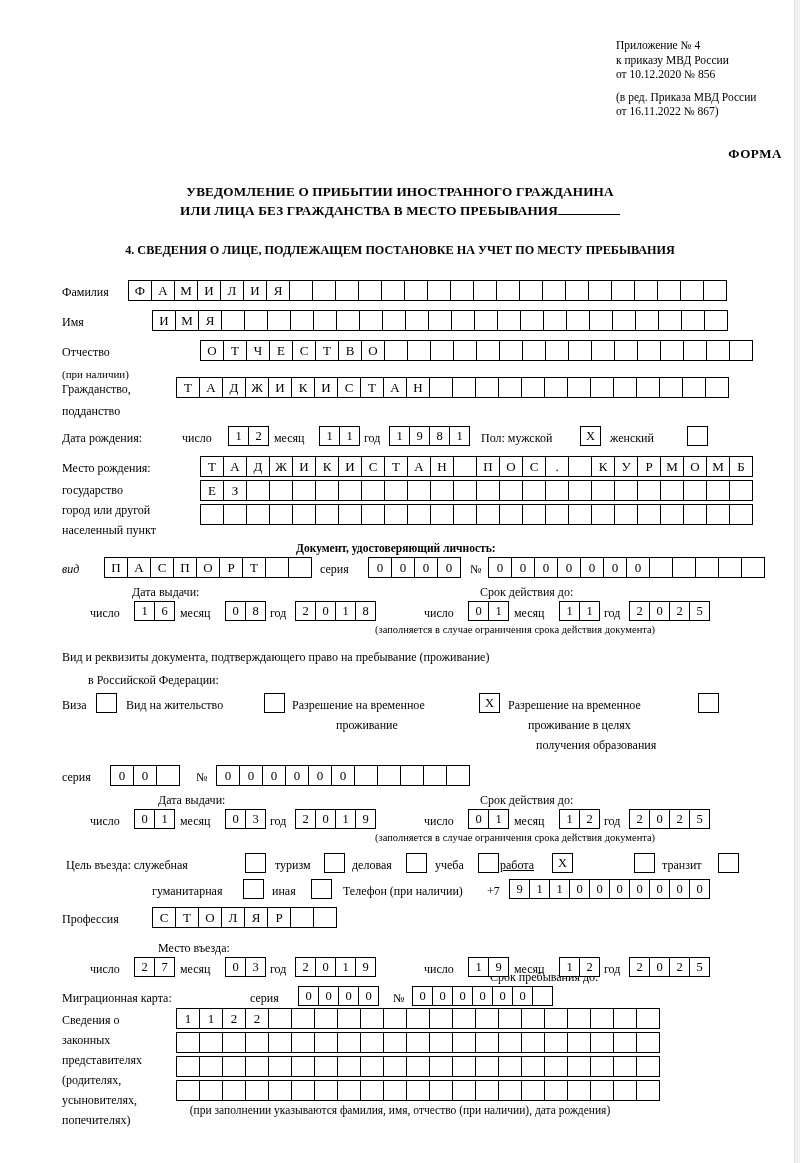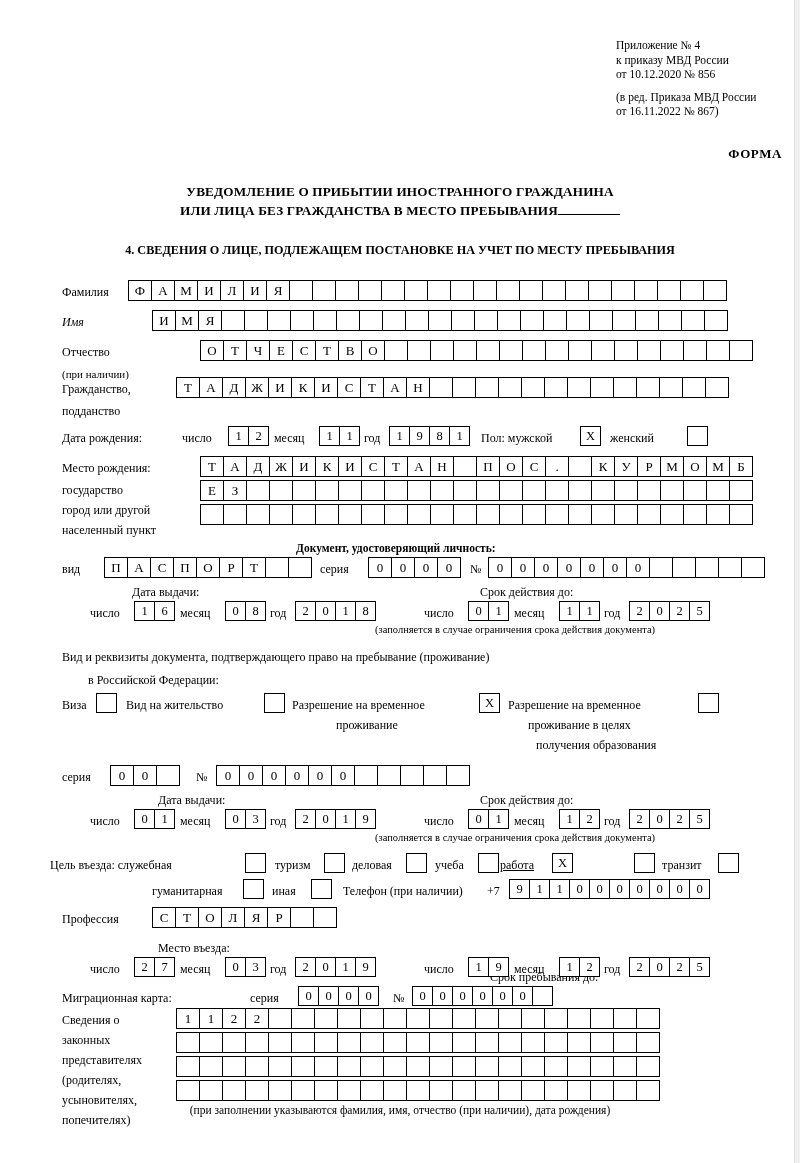--- a/index.html
+++ b/index.html
@@ -116,21 +116,21 @@
     <div class="c"></div>
     <div class="c"></div>
     <div class="c"></div>
     <div class="c"></div>
     <div class="c"></div>
     <div class="c"></div>
     <div class="c"></div>
     <div class="c"></div>
   </div>
 
-  <div class="lbl" style="left:62px; top:315px;font-style:italic;">Имя</div>
+  <div class="lbl" style="left:62px; top:315px;">Имя</div>
   <div class="cells" style="left:152px; top:310px;">
     <div class="c">И</div>
     <div class="c">М</div>
     <div class="c">Я</div>
     <div class="c"></div>
     <div class="c"></div>
     <div class="c"></div>
     <div class="c"></div>
     <div class="c"></div>
     <div class="c"></div>
@@ -311,21 +311,21 @@
     <div class="c"></div>
     <div class="c"></div>
     <div class="c"></div>
     <div class="c"></div>
     <div class="c"></div>
     <div class="c"></div>
     <div class="c"></div>
   </div>
 
   <div class="lbl b" style="left:296px; top:541px;">Документ, удостоверяющий личность:</div>
-  <div class="lbl" style="left:62px; top:562px;">вид</div>
+  <div class="lbl" style="left:62px; top:562px;font-style:italic;">вид</div>
   <div class="cells" style="left:104px; top:557px;">
     <div class="c">П</div>
     <div class="c">А</div>
     <div class="c">С</div>
     <div class="c">П</div>
     <div class="c">О</div>
     <div class="c">Р</div>
     <div class="c">Т</div>
     <div class="c"></div>
     <div class="c"></div>
@@ -462,21 +462,21 @@
   </div>
   <div class="lbl" style="left:604px; top:814px;">год</div>
   <div class="cells sm" style="left:629px; top:809px;">
     <div class="c">2</div>
     <div class="c">0</div>
     <div class="c">2</div>
     <div class="c">5</div>
   </div>
   <div class="note" style="left:375px; top:832px;">(заполняется в случае ограничения срока действия документа)</div>
 
-  <div class="lbl" style="left:50px; top:858px;text-align:center;">Цель въезда: служебная</div>
+  <div class="lbl" style="left:66px; top:858px;text-align:center;">Цель въезда: служебная</div>
   <div class="box" style="left:245px; top:853px;"></div>
   <div class="lbl" style="left:275px; top:858px;">туризм</div>
   <div class="box" style="left:324px; top:853px;"></div>
   <div class="lbl" style="left:352px; top:858px;">деловая</div>
   <div class="box" style="left:406px; top:853px;"></div>
   <div class="lbl" style="left:435px; top:858px;">учеба</div>
   <div class="box" style="left:478px; top:853px;"></div>
   <div class="lbl" style="left:500px; top:858px;text-decoration:underline;">работа</div>
   <div class="box" style="left:552px; top:853px;">Х</div>
   <div class="lbl" style="left:580px; top:858px;margin-top:22px;">частная</div>

